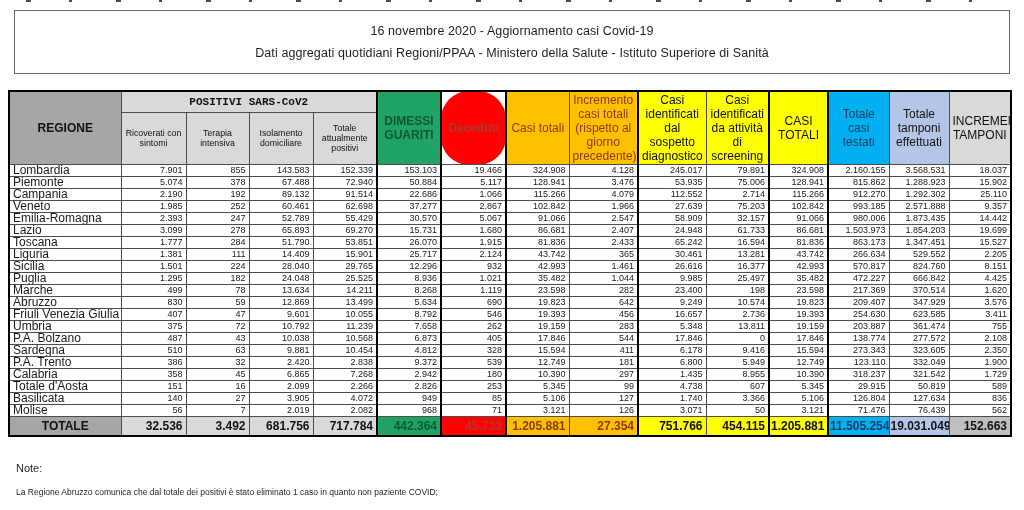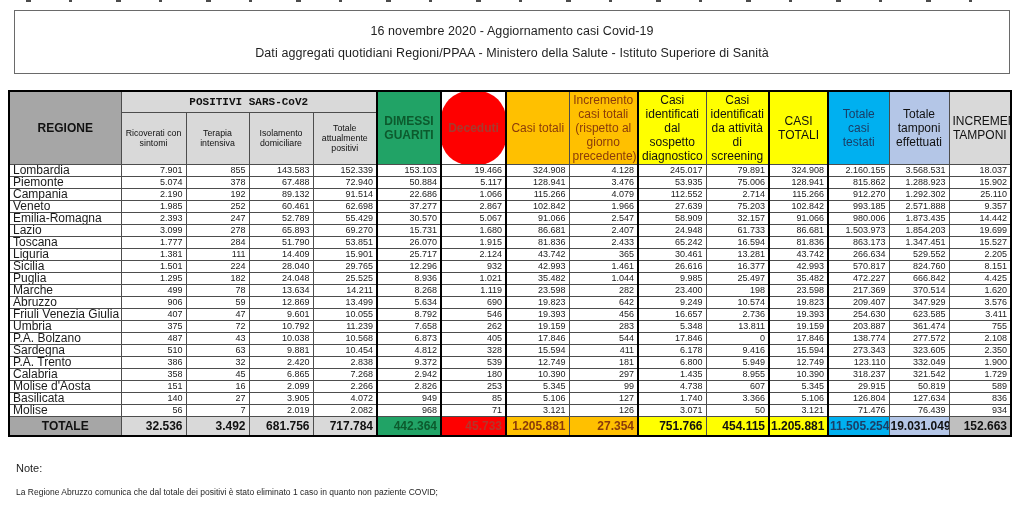--- a/index.html
+++ b/index.html
@@ -296,21 +296,21 @@
         <td class="num">282</td>
         <td class="num bl2">23.400</td>
         <td class="num">198</td>
         <td class="num bl2">23.598</td>
         <td class="num bl2">217.369</td>
         <td class="num">370.514</td>
         <td class="num">1.620</td>
       </tr>
       <tr>
         <td class="region">Abruzzo</td>
-        <td class="num">906</td>
+        <td class="num">830</td>
         <td class="num">59</td>
         <td class="num">12.869</td>
         <td class="num">13.499</td>
         <td class="num bl2">5.634</td>
         <td class="num bl2">690</td>
         <td class="num bl2">19.823</td>
         <td class="num">642</td>
         <td class="num bl2">9.249</td>
         <td class="num">10.574</td>
         <td class="num bl2">19.823</td>
@@ -414,21 +414,21 @@
         <td class="num bl2">10.390</td>
         <td class="num">297</td>
         <td class="num bl2">1.435</td>
         <td class="num">8.955</td>
         <td class="num bl2">10.390</td>
         <td class="num bl2">318.237</td>
         <td class="num">321.542</td>
         <td class="num">1.729</td>
       </tr>
       <tr>
-        <td class="region">Molise d'Aosta</td>
+        <td class="region">Totale d'Aosta</td>
         <td class="num">151</td>
         <td class="num">16</td>
         <td class="num">2.099</td>
         <td class="num">2.266</td>
         <td class="num bl2">2.826</td>
         <td class="num bl2">253</td>
         <td class="num bl2">5.345</td>
         <td class="num">99</td>
         <td class="num bl2">4.738</td>
         <td class="num">607</td>
@@ -462,21 +462,21 @@
         <td class="num">2.082</td>
         <td class="num bl2">968</td>
         <td class="num bl2">71</td>
         <td class="num bl2">3.121</td>
         <td class="num">126</td>
         <td class="num bl2">3.071</td>
         <td class="num">50</td>
         <td class="num bl2">3.121</td>
         <td class="num bl2">71.476</td>
         <td class="num">76.439</td>
-        <td class="num">934</td>
+        <td class="num">562</td>
       </tr>
       <tr class="totale">
         <td class="t-label">TOTALE</td>
         <td class="num t-pos">32.536</td>
         <td class="num t-pos">3.492</td>
         <td class="num t-pos">681.756</td>
         <td class="num t-pos">717.784</td>
         <td class="num t-green bl2">442.364</td>
         <td class="num t-red bl2">45.733</td>
         <td class="num t-orange bl2">1.205.881</td>

